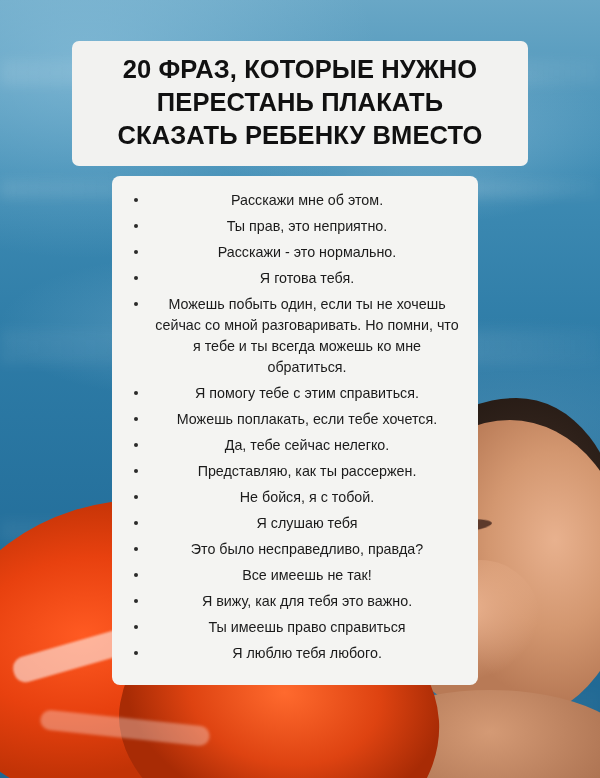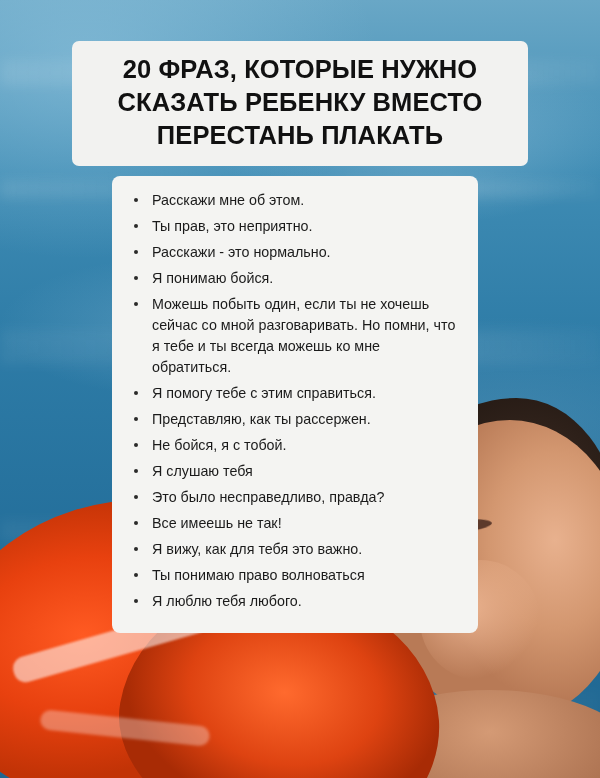--- a/index.html
+++ b/index.html
@@ -189,20 +189,21 @@
     width: 366px;
     background: #f4f4f2;
     border-radius: 8px;
     padding: 14px 16px 16px 10px;
     box-sizing: border-box;
   }
   .list-card ul {
     margin: 0;
     padding: 0 0 0 28px;
     list-style: none;
+    text-align: center;
   }
   .list-card li {
     position: relative;
     font-size: 14.3px;
     line-height: 1.47;
     color: #1b1b1b;
     margin: 0 0 5px 0;
     padding-left: 2px;
   }
   .list-card li::before {
@@ -236,36 +237,38 @@
 
   <div class="water-foam"></div>
   <div class="arm"></div>
   <div class="vest"></div>
   <div class="vest2"></div>
   <div class="vest-strap"></div>
   <div class="vest-strap2"></div>
 
   <div class="title-card">
     <div class="line">20 ФРАЗ, КОТОРЫЕ НУЖНО</div>
+    <div class="line">ПЕРЕСТАНЬ ПЛАКАТЬ</div>
     <div class="line">СКАЗАТЬ РЕБЕНКУ ВМЕСТО</div>
-    <div class="line">ПЕРЕСТАНЬ ПЛАКАТЬ</div>
   </div>
 
   <div class="list-card">
     <ul>
       <li>Расскажи мне об этом.</li>
       <li>Ты прав, это неприятно.</li>
       <li>Расскажи - это нормально.</li>
-      <li>Я понимаю бойся.</li>
+      <li>Я готова тебя.</li>
       <li>Можешь побыть один, если ты не хочешь сейчас со мной разговаривать. Но помни, что я тебе и ты всегда можешь ко мне обратиться.</li>
       <li>Я помогу тебе с этим справиться.</li>
+      <li>Можешь поплакать, если тебе хочется.</li>
+      <li>Да, тебе сейчас нелегко.</li>
       <li>Представляю, как ты рассержен.</li>
       <li>Не бойся, я с тобой.</li>
       <li>Я слушаю тебя</li>
       <li>Это было несправедливо, правда?</li>
       <li>Все имеешь не так!</li>
       <li>Я вижу, как для тебя это важно.</li>
-      <li>Ты понимаю право волноваться</li>
+      <li>Ты имеешь право справиться</li>
       <li>Я люблю тебя любого.</li>
     </ul>
   </div>
 
 </div>
 
 </body></html>

